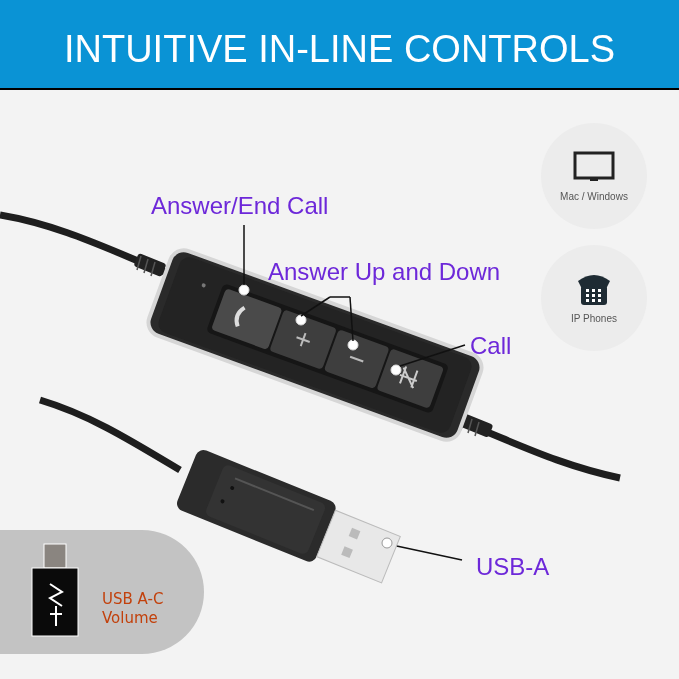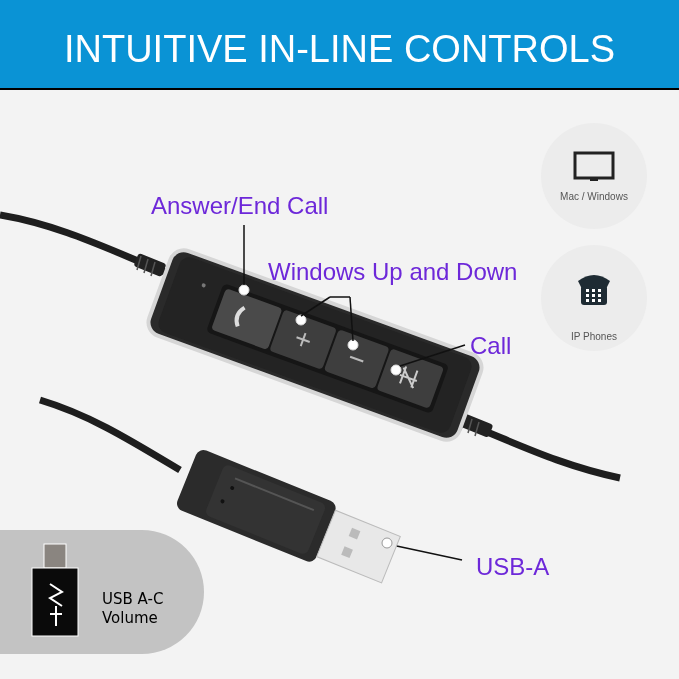--- a/index.html
+++ b/index.html
@@ -6,21 +6,21 @@
   html, body { width:679px; height:679px; overflow:hidden; background:#f3f3f3; }
   body { position:relative; font-family:"DejaVu Sans", sans-serif; }
   .banner { position:absolute; left:0; top:0; width:679px; height:90px; background:#0a93d5; border-bottom:2px solid #000000; }
   .banner-title { position:absolute; left:0; top:0; width:679px; height:98px; line-height:98px; text-align:center; color:#ffffff; font-family:"Liberation Sans", sans-serif; font-size:38px; letter-spacing:0px; }
   .stage { position:absolute; left:0; top:100px; width:679px; height:579px; background:#f3f3f3; }
   .art { position:absolute; left:0; top:0; }
   .label { position:absolute; color:#6d28d9; font-family:Liberation Sans, sans-serif; font-size:24px; white-space:nowrap; }
   .compat { position:absolute; width:106px; height:106px; border-radius:53px; background:#ececec; text-align:center; }
   .compat .cap { position:absolute; left:0; width:106px; font-family:"Liberation Sans", sans-serif; font-size:10px; color:#555; }
   .adapter-panel { position:absolute; left:0; top:530px; width:204px; height:124px; background:#c3c3c3; border-radius:0 62px 62px 0; }
-  .adapter-text { position:absolute; left:102px; top:590px; font-size:15px; line-height:19px; color:#000000; font-family:"DejaVu Sans", sans-serif; }
+  .adapter-text { position:absolute; left:102px; top:590px; font-size:15px; line-height:19px; color:#c2410c; font-family:"DejaVu Sans", sans-serif; }
 </style>
 </head>
 <body>
 
 <div class="banner">
   <div class="banner-title">INTUITIVE IN-LINE CONTROLS</div>
 </div>
 
 <div class="stage"></div>
 
@@ -87,21 +87,21 @@
       <circle cx="222" cy="516" r="2" fill="#111"></circle>
       <rect x="330" y="482" width="70" height="50" fill="#e8e8e8" stroke="#bbb" stroke-width="1"></rect>
       <rect x="352" y="492" width="9" height="9" fill="#bbb"></rect>
       <rect x="352" y="512" width="9" height="9" fill="#bbb"></rect>
     </g>
     <circle cx="387" cy="543" r="5" fill="#fff" stroke="#999" stroke-width="1"></circle>
   </g>
 </svg>
 
 <div class="label" style="left:151px; top:192px;">Answer/End Call</div>
-<div class="label" style="left:268px; top:258px;">Windows Up and Down</div>
+<div class="label" style="left:268px; top:258px;">Answer Up and Down</div>
 <div class="label" style="left:470px; top:332px;">Call</div>
 <div class="label" style="left:476px; top:553px;text-align:right;">USB-A</div>
 
 <div class="compat" style="left:541px; top:123px;">
   <svg width="106" height="70" style="position:absolute;left:0;top:0;">
     <rect x="34" y="30" width="38" height="25" fill="none" stroke="#222" stroke-width="3"></rect>
     <rect x="49" y="55" width="8" height="3" fill="#222"></rect>
   </svg>
   <div class="cap" style="top:68px;">Mac / Windows</div>
 </div>
@@ -114,21 +114,21 @@
         <rect x="51" y="44" width="3" height="3"></rect>
         <rect x="57" y="44" width="3" height="3"></rect>
       <rect x="45" y="49" width="3" height="3"></rect>
         <rect x="51" y="49" width="3" height="3"></rect>
         <rect x="57" y="49" width="3" height="3"></rect>
       <rect x="45" y="54" width="3" height="3"></rect>
         <rect x="51" y="54" width="3" height="3"></rect>
         <rect x="57" y="54" width="3" height="3"></rect>
     </g>
   </svg>
-  <div class="cap" style="top:68px;margin-top:18px;">IP Phones</div>
+  <div class="cap" style="top:68px;">IP Phones</div>
 </div>
 
 <div class="adapter-panel"></div>
 <svg width="60" height="100" style="position:absolute;left:28px;top:540px;">
   <rect x="16" y="4" width="22" height="24" fill="#8a8580" stroke="#fff" stroke-width="1"></rect>
   <rect x="4" y="28" width="46" height="68" fill="#0a0a0a" stroke="#fff" stroke-width="1"></rect>
   <path d="M22,44 l12,8 l-12,6 l12,8 M22,74 h12 M28,66 v20" stroke="#fff" stroke-width="2" fill="none"></path>
 </svg>
 <div class="adapter-text">
   <div>USB A-C</div>

